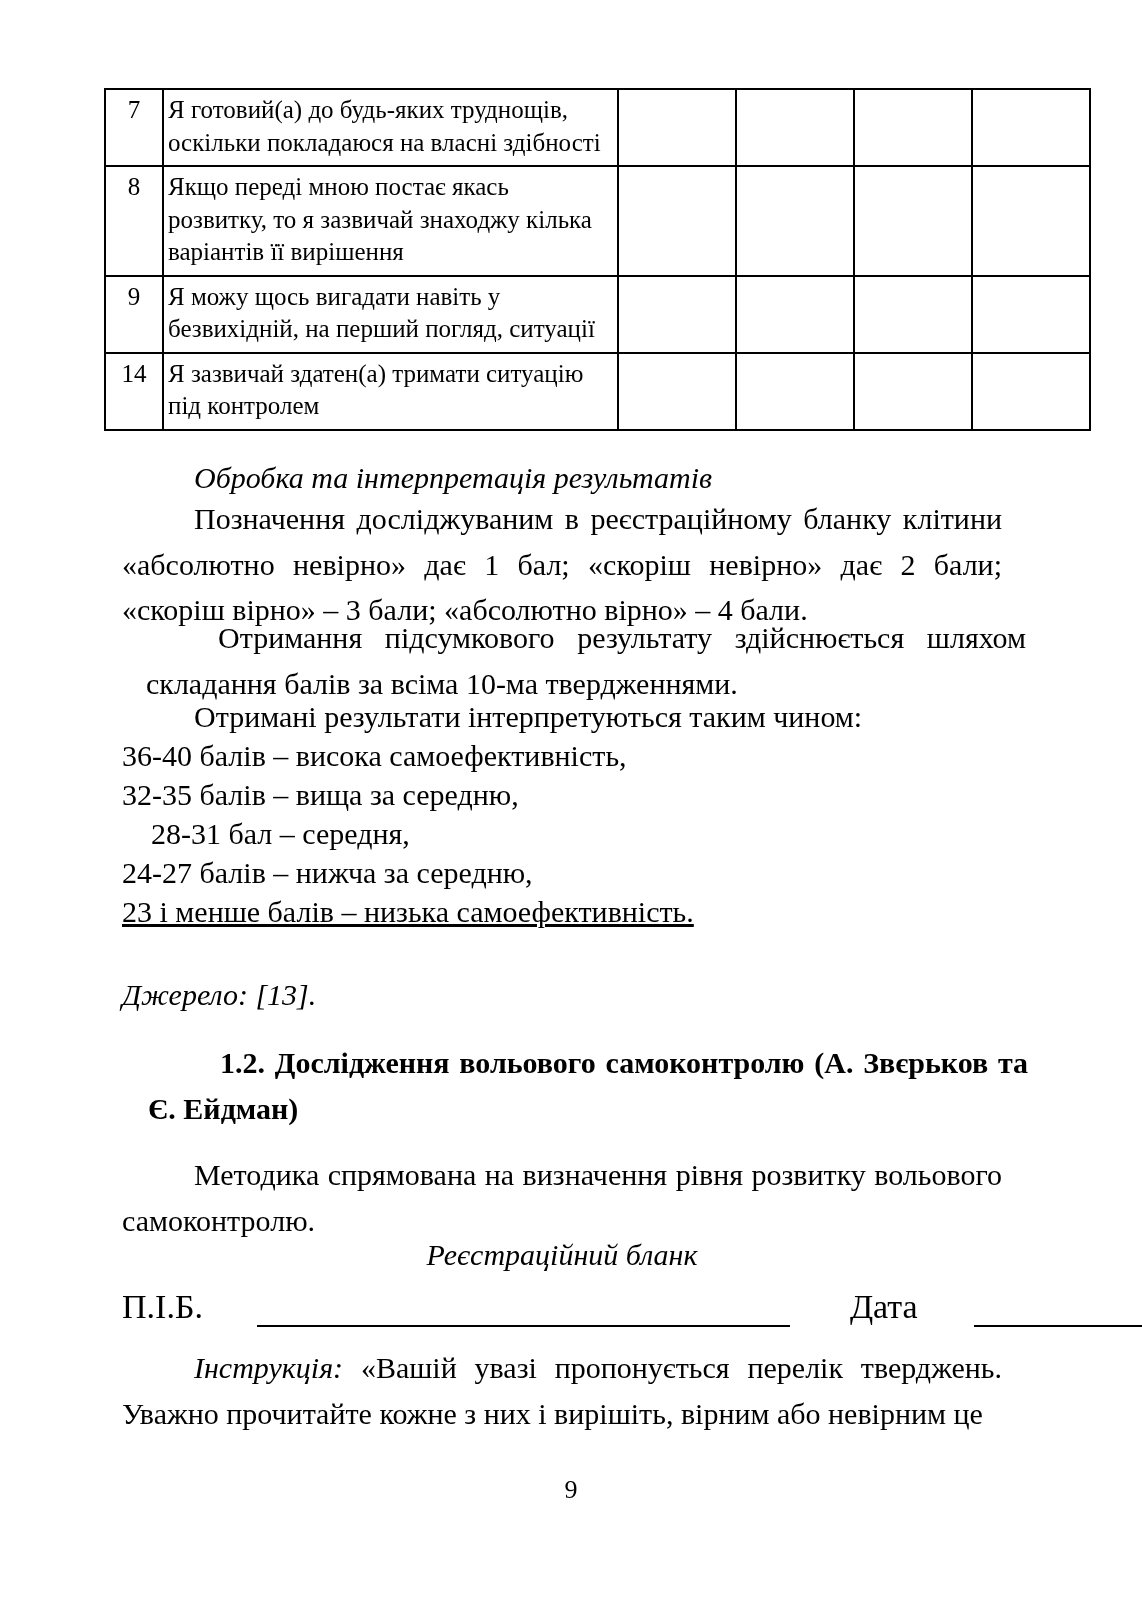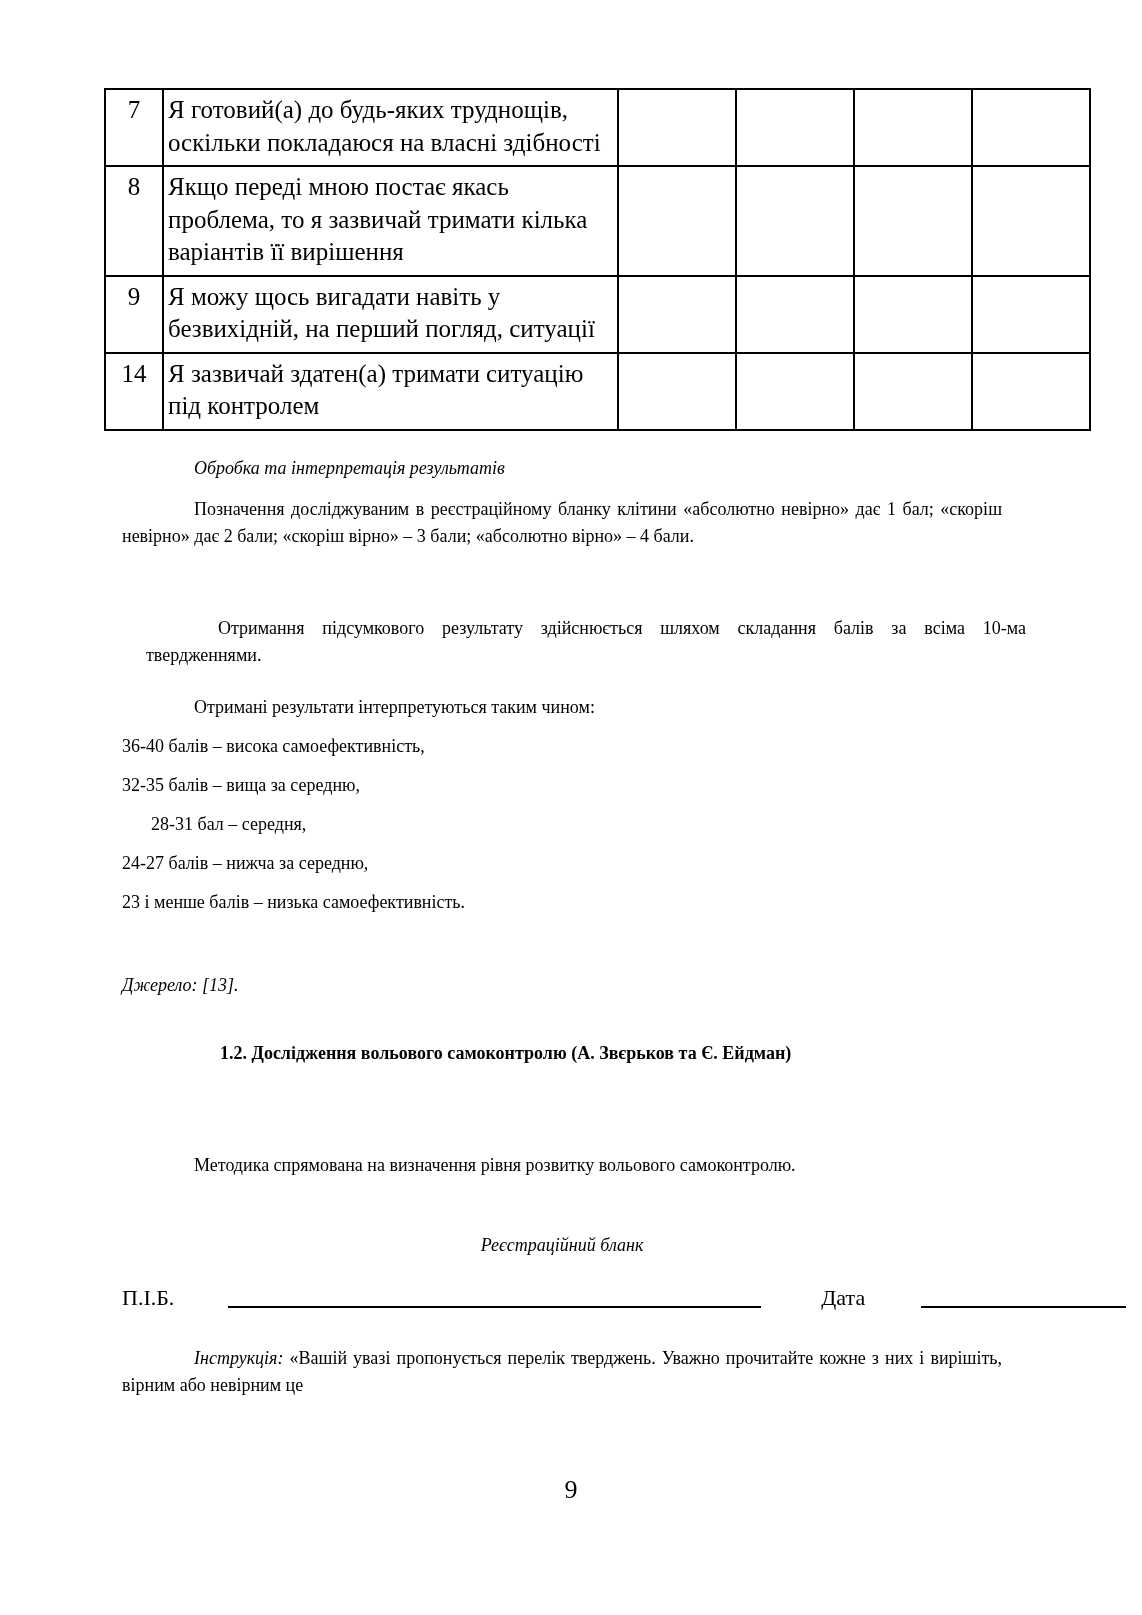--- a/index.html
+++ b/index.html
@@ -49,21 +49,21 @@
   }
   .qtable td.ans {
     width: 104px;
   }
 
   
   .txt {
     position: absolute;
     left: 122px;
     width: 880px;
-    font-size: 18px;
+    font-size: 30px;
     line-height: 1.52;
   }
   .just {
     text-align: justify;
     text-align-last: left;
   }
   .just.full {
     text-align: justify;
   }
   .indent {
@@ -78,21 +78,21 @@
   .bold {
     font-weight: bold;
     margin-left: 26px;
   }
 
   
   .formrow {
     position: absolute;
     left: 122px;
     width: 880px;
-    font-size: 22px;
+    font-size: 34px;
     line-height: 1.52;
     display: flex;
     align-items: baseline;
     white-space: nowrap;
     gap: 48px;
   }
   .rule {
     border-bottom: 2px solid #000000;
     height: 1px;
     align-self: flex-end;
@@ -121,21 +121,21 @@
       <tr>
         <td class="num">7</td>
         <td class="stmt">Я готовий(а) до будь-яких труднощів, оскільки покладаюся на власні здібності</td>
         <td class="ans"></td>
         <td class="ans"></td>
         <td class="ans"></td>
         <td class="ans"></td>
       </tr>
       <tr>
         <td class="num">8</td>
-        <td class="stmt">Якщо переді мною постає якась проблема, то я зазвичай тримати кілька варіантів її вирішення</td>
+        <td class="stmt">Якщо переді мною постає якась розвитку, то я зазвичай знаходжу кілька варіантів її вирішення</td>
         <td class="ans"></td>
         <td class="ans"></td>
         <td class="ans"></td>
         <td class="ans"></td>
       </tr>
       <tr>
         <td class="num">9</td>
         <td class="stmt">Я можу щось вигадати навіть у безвихідній, на перший погляд, ситуації</td>
         <td class="ans"></td>
         <td class="ans"></td>
@@ -158,21 +158,21 @@
   <div class="txt just full indent" style="top:496px;">Позначення досліджуваним в реєстраційному бланку клітини «абсолютно невірно» дає 1 бал; «скоріш невірно» дає 2 бали; «скоріш вірно» – 3 бали; «абсолютно вірно» – 4 бали.</div>
 
   <div class="txt just full indent" style="top:615px;margin-left:24px;">Отримання підсумкового результату здійснюється шляхом складання балів за всіма 10-ма твердженнями.</div>
 
   <div class="txt indent" style="top:694px;">Отримані результати інтерпретуються таким чином:</div>
 
   <div class="txt" style="top:733px;">36-40 балів – висока самоефективність,</div>
   <div class="txt" style="top:772px;">32-35 балів – вища за середню,</div>
   <div class="txt" style="top:811px;margin-left:29px;">28-31 бал – середня,</div>
   <div class="txt" style="top:850px;">24-27 балів – нижча за середню,</div>
-  <div class="txt" style="top:889px;">23 і менше балів – низька самоефективність.</div>
+  <div class="txt" style="top:889px;text-decoration:underline;">23 і менше балів – низька самоефективність.</div>
 
   <div class="txt ital" style="top:972px;">Джерело: [13].</div>
 
   <div class="txt bold just full indent" style="top:1040px;">1.2. Дослідження вольового самоконтролю (А. Звєрьков та Є. Ейдман)</div>
 
   <div class="txt just full indent" style="top:1152px;">Методика спрямована на визначення рівня розвитку вольового самоконтролю.</div>
 
   <div class="txt ital center" style="top:1232px;">Реєстраційний бланк</div>
 
   <div class="formrow" style="top:1281px;">

